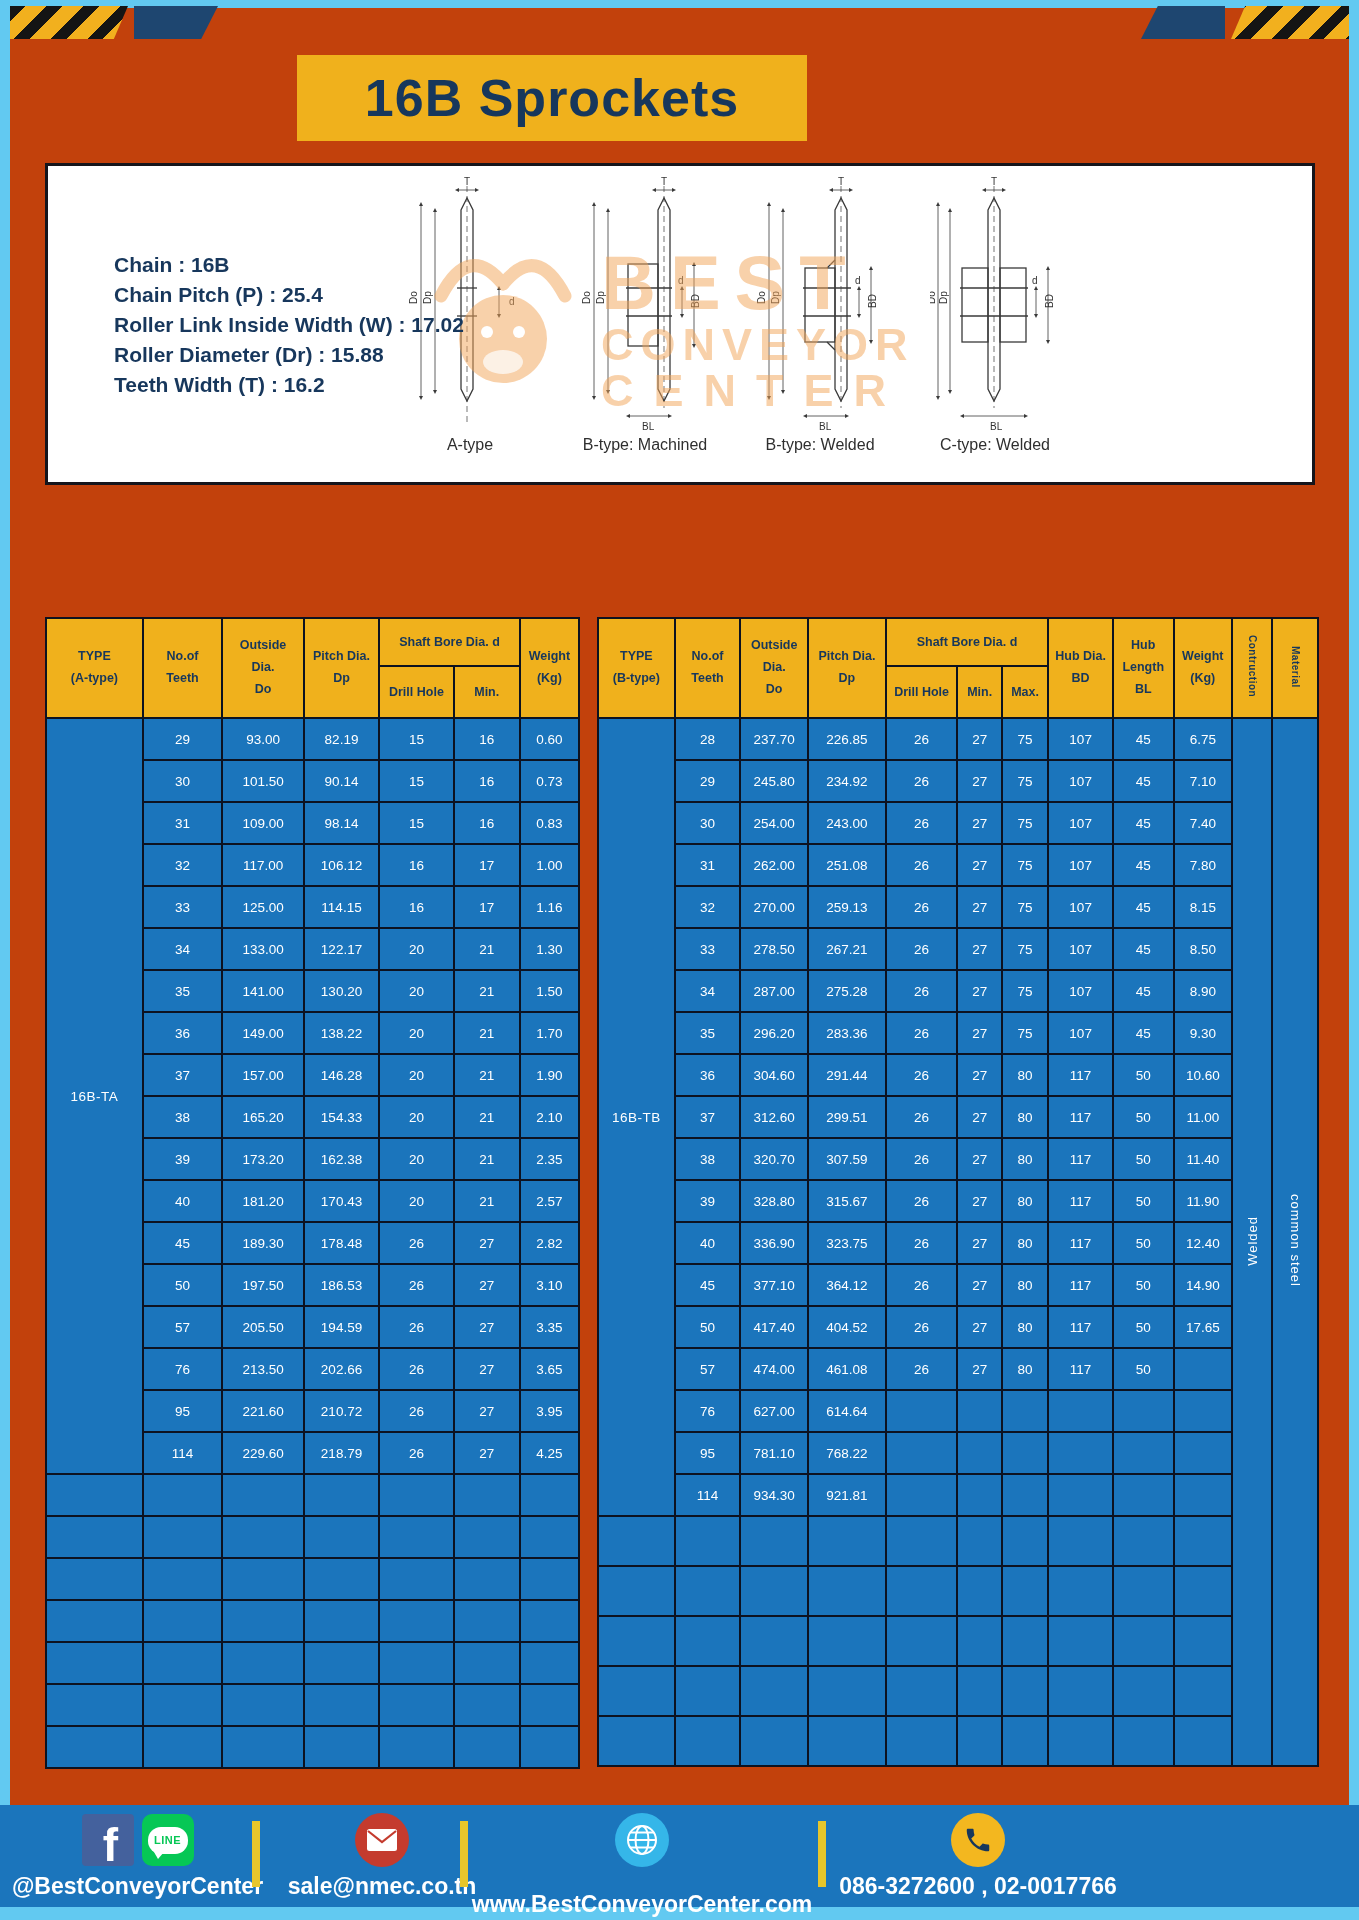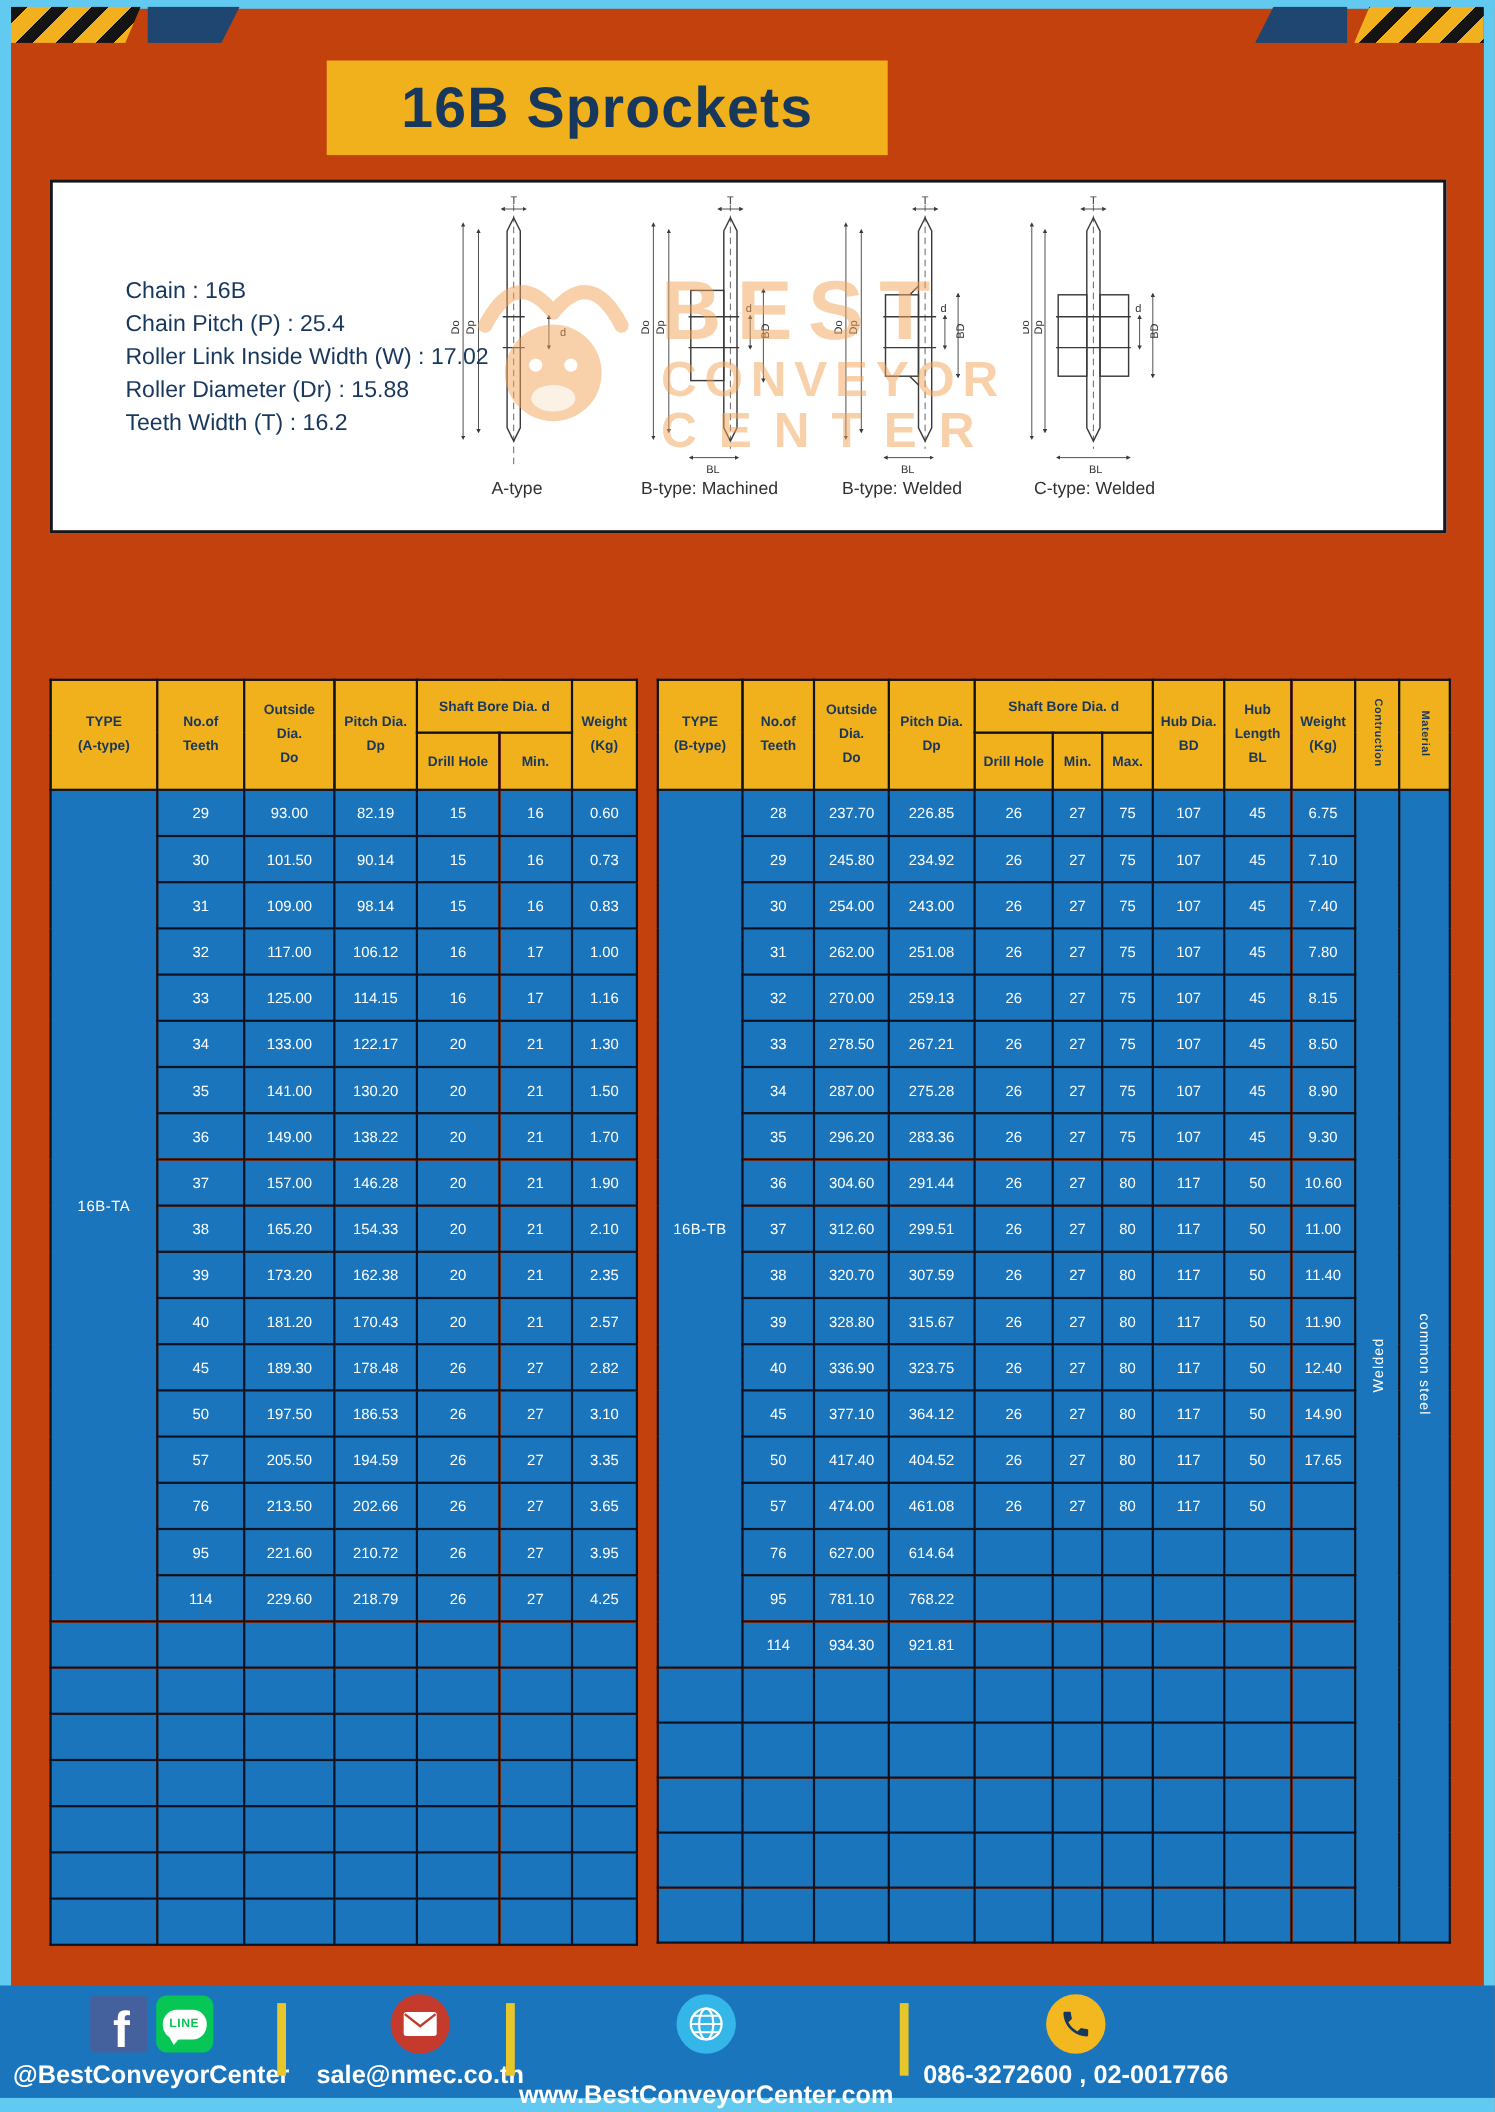--- a/index.html
+++ b/index.html
@@ -24,21 +24,21 @@
 
   
   .title-box { position:absolute; left:297px; top:55px; width:510px; height:86px;
     background:#f0b11c; display:flex; align-items:center; justify-content:center; }
   .title-box h1 { font-size:52px; font-weight:bold; color:#17375c; letter-spacing:1px; }
 
   
   .diagram-box { position:absolute; left:45px; top:163px; width:1270px; height:322px;
     background:#ffffff; border:3px solid #15151c; }
   .specs { position:absolute; left:66px; top:84px; z-index:3; }
-  .spec-line { font-size:21px; font-weight:normal; color:#17375c; line-height:30px; white-space:nowrap; }
+  .spec-line { font-size:21px; font-weight:bold; color:#17375c; line-height:30px; white-space:nowrap; }
 
   .fig { position:absolute; top:10px; height:292px; text-align:center; z-index:1; }
   .fig svg { display:block; margin:0 auto; }
   .fig-label { font-size:16px; color:#2f2f2f; margin-top:2px; white-space:nowrap; }
   .fig1 { left:352px; width:140px; }
   .fig2 { left:512px; width:170px; }
   .fig3 { left:692px; width:160px; }
   .fig4 { left:862px; width:170px; }
 
   .watermark { position:absolute; left:375px; top:48px; width:600px; height:230px;

